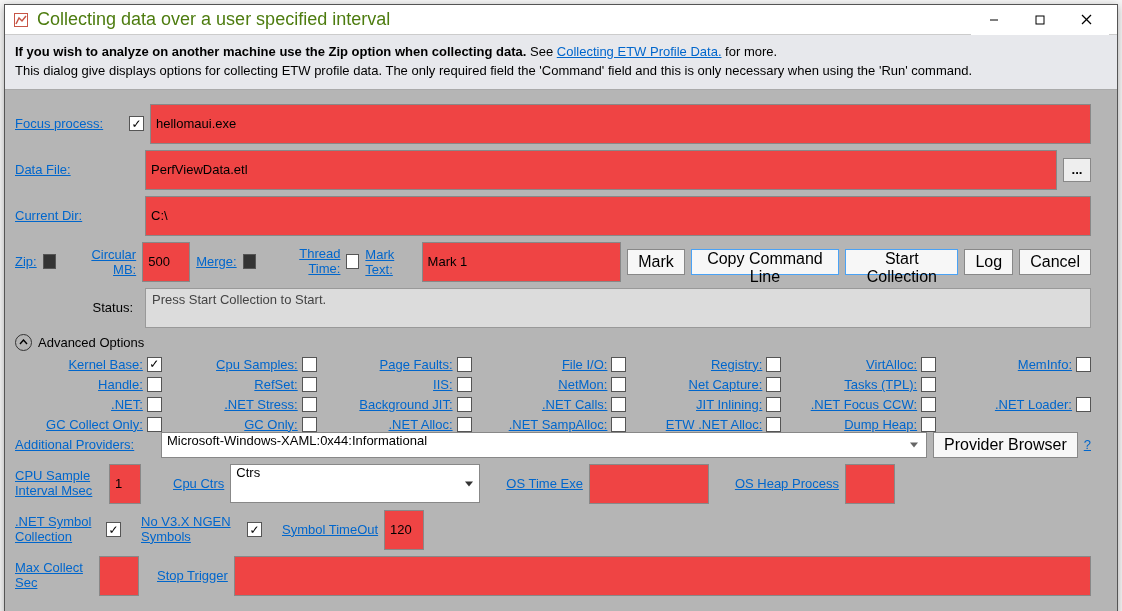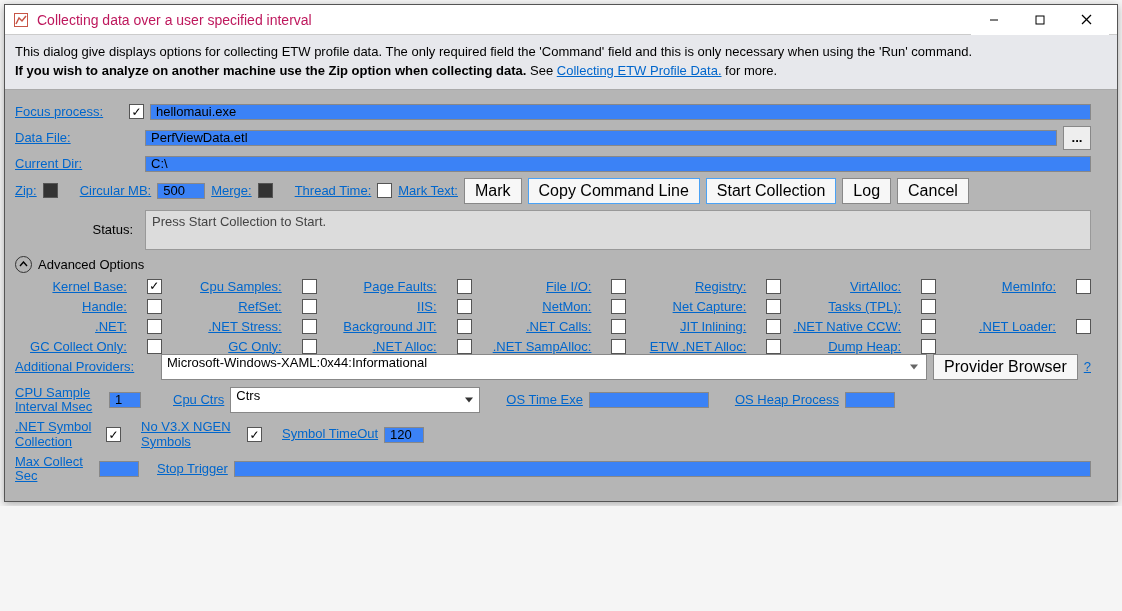--- a/index.html
+++ b/index.html
@@ -1,40 +1,40 @@
 <!DOCTYPE html>
 <html><head>
 <meta charset="utf-8">
 <style>
 * { box-sizing: border-box; margin: 0; padding: 0; }
 body { font-family: "Segoe UI", Tahoma, sans-serif; font-size: 13px; background: #f5f5f5; padding: 4px; }
 .window { width: 1114px; background: #b5b5b5; border: 1px solid #555; box-shadow: 0 2px 8px rgba(0,0,0,0.3); }
 .titlebar { background: #fff; height: 30px; display: flex; align-items: center; padding: 0 8px; border-bottom: 1px solid #ccc; }
 .titlebar-icon { width:16px; height:16px; margin-right:8px; display:inline-flex; align-items:center; justify-content:center; }
-.titlebar-title { flex:1; color:#be185d; font-size:14px; }
+.titlebar-title { flex:1; color:#4d7c0f; font-size:18px; }
 .winbtns { display:flex; gap:0; }
 .winbtn { width:46px; height:30px; display:flex; align-items:center; justify-content:center; font-size:12px; color:#000; border:none; background:#fff; }
 .infobar { background:#e7e8ec; padding:8px 10px; border-bottom:1px solid #aaa; line-height:1.45; }
 .infobar a { color:#0066cc; text-decoration:underline; }
 .body { padding:8px 26px 12px 10px; }
 .lnk { color:#0066cc; text-decoration:underline; cursor:pointer; }
 .row { display:flex; align-items:center; margin:6px 0; gap:6px; }
-.txt { background:#3b82f6; border:1px solid #888; height:16px; padding:0 5px; font-family:inherit; font-size:13px; }
+.txt { background:#ef4444; border:1px solid #888; height:40px; padding:0 5px; font-family:inherit; font-size:13px; }
 .txt.wide { flex:1; }
 .chk { width:15px; height:15px; border:1px solid #555; background:#fff; display:inline-flex; align-items:center; justify-content:center; }
 .chk.checked::after { content:"✓"; font-size:12px; line-height:1; }
 .btn { background:#f7f7f7; border:1px solid #888; height:26px; padding:0 10px; font-family:inherit; font-size:16px; cursor:pointer; }
 .btn.primary { border:1px solid #4aa2f5; }
 .statusbox { flex:1; background:#dcdcdc; border:1px solid #999; height:40px; padding:3px 6px; color:#444; }
 .advhdr { display:flex; align-items:center; gap:6px; margin-top:6px; }
 .advicon { width:17px; height:17px; border:1.5px solid #333; border-radius:50%; display:flex; align-items:center; justify-content:center; }
 .kgrid { display:grid; grid-template-columns: repeat(7, 1fr); column-gap:8px; row-gap:5px; margin-top:6px; }
-.kcell { display:flex; justify-content:flex-end; align-items:center; gap:20px; }
+.kcell { display:flex; justify-content:flex-end; align-items:center; gap:4px; }
 .kcell .lnk { text-align:right; white-space:nowrap; }
-.dropdown { background:#fff; border:1px solid #888; height:26px; padding:0 18px 0 5px; font-size:13px; font-family:inherit; position:relative; }
+.dropdown { background:#fff; border:1px solid #888; height:39px; padding:0 18px 0 5px; font-size:13px; font-family:inherit; position:relative; }
 .dropdown::after { content:""; position:absolute; right:6px; top:50%; transform:translateY(-50%); border-left:4px solid transparent; border-right:4px solid transparent; border-top:5px solid #333; }
 .combo { background:#fff; border:1px solid #888; height:26px; padding:0 28px 0 5px; position:relative; }
 .combo::after { content:""; position:absolute; right:8px; top:50%; transform:translateY(-50%); border-left:4px solid transparent; border-right:4px solid transparent; border-top:5px solid #666; }
 .browsebtn { background:#eee; border:1px solid #888; width:28px; height:24px; font-weight:bold; }
 </style>
 </head>
 <body>
 
 <div class="window">
 
@@ -60,24 +60,24 @@
       <button class="winbtn">
           <svg width="11" height="11">
             <line x1="1" y1="1" x2="10" y2="10" stroke="#000" stroke-width="1.2"></line>
             <line x1="10" y1="1" x2="1" y2="10" stroke="#000" stroke-width="1.2"></line>
           </svg>
         </button>
     </div>
   </div>
 
   <div class="infobar">
-    <div>This dialog give displays options for collecting ETW profile data. The only required field the 'Command' field and this is only necessary when using the 'Run' command.</div>
     <div>
       <b>If you wish to analyze on another machine use the Zip option when collecting data.</b><span> See </span><a class="lnk">Collecting ETW Profile Data.</a><span> for more.</span>
     </div>
+    <div>This dialog give displays options for collecting ETW profile data. The only required field the 'Command' field and this is only necessary when using the 'Run' command.</div>
   </div>
 
   <div class="body">
 
     <div class="row">
       <span class="lnk" style="width:108px">Focus process:</span>
       <span class="chk checked"></span>
       <input class="txt wide" value="hellomaui.exe" style="">
     </div>
 
@@ -97,20 +97,21 @@
       <span class="chk" style="background:#333"></span>
       <span style="width:10px"></span>
       <span class="lnk" style="text-align:right">Circular MB:</span>
       <input class="txt" style="width: 48px;" value="500">
       <span class="lnk">Merge:</span>
       <span class="chk" style="background:#333"></span>
       <span style="width:10px"></span>
       <span class="lnk" style="text-align:right;line-height:1.1">Thread Time:</span>
       <span class="chk"></span>
       <span class="lnk">Mark Text:</span>
+      <input class="txt" style="width: 235px;" value="Mark 1">
       <button class="btn">Mark</button>
       <button class="btn primary">Copy Command Line</button>
       <button class="btn primary">Start Collection</button>
       <button class="btn">Log</button>
       <button class="btn">Cancel</button>
     </div>
 
     <div class="row">
       <span style="width:124px;text-align:right;padding-right:6px">Status:</span>
       <div class="statusbox">Press Start Collection to Start.</div>
@@ -195,21 +196,21 @@
         </div>
       <div class="kcell">
           <span class="lnk">.NET Calls:</span>
           <span class="chk"></span>
         </div>
       <div class="kcell">
           <span class="lnk">JIT Inlining:</span>
           <span class="chk"></span>
         </div>
       <div class="kcell">
-          <span class="lnk">.NET Native CCW:</span>
+          <span class="lnk">.NET Focus CCW:</span>
           <span class="chk"></span>
         </div>
       <div class="kcell">
           <span class="lnk">.NET Loader:</span>
           <span class="chk"></span>
         </div>
 
       <div class="kcell">
           <span class="lnk">GC Collect Only:</span>
           <span class="chk"></span>

